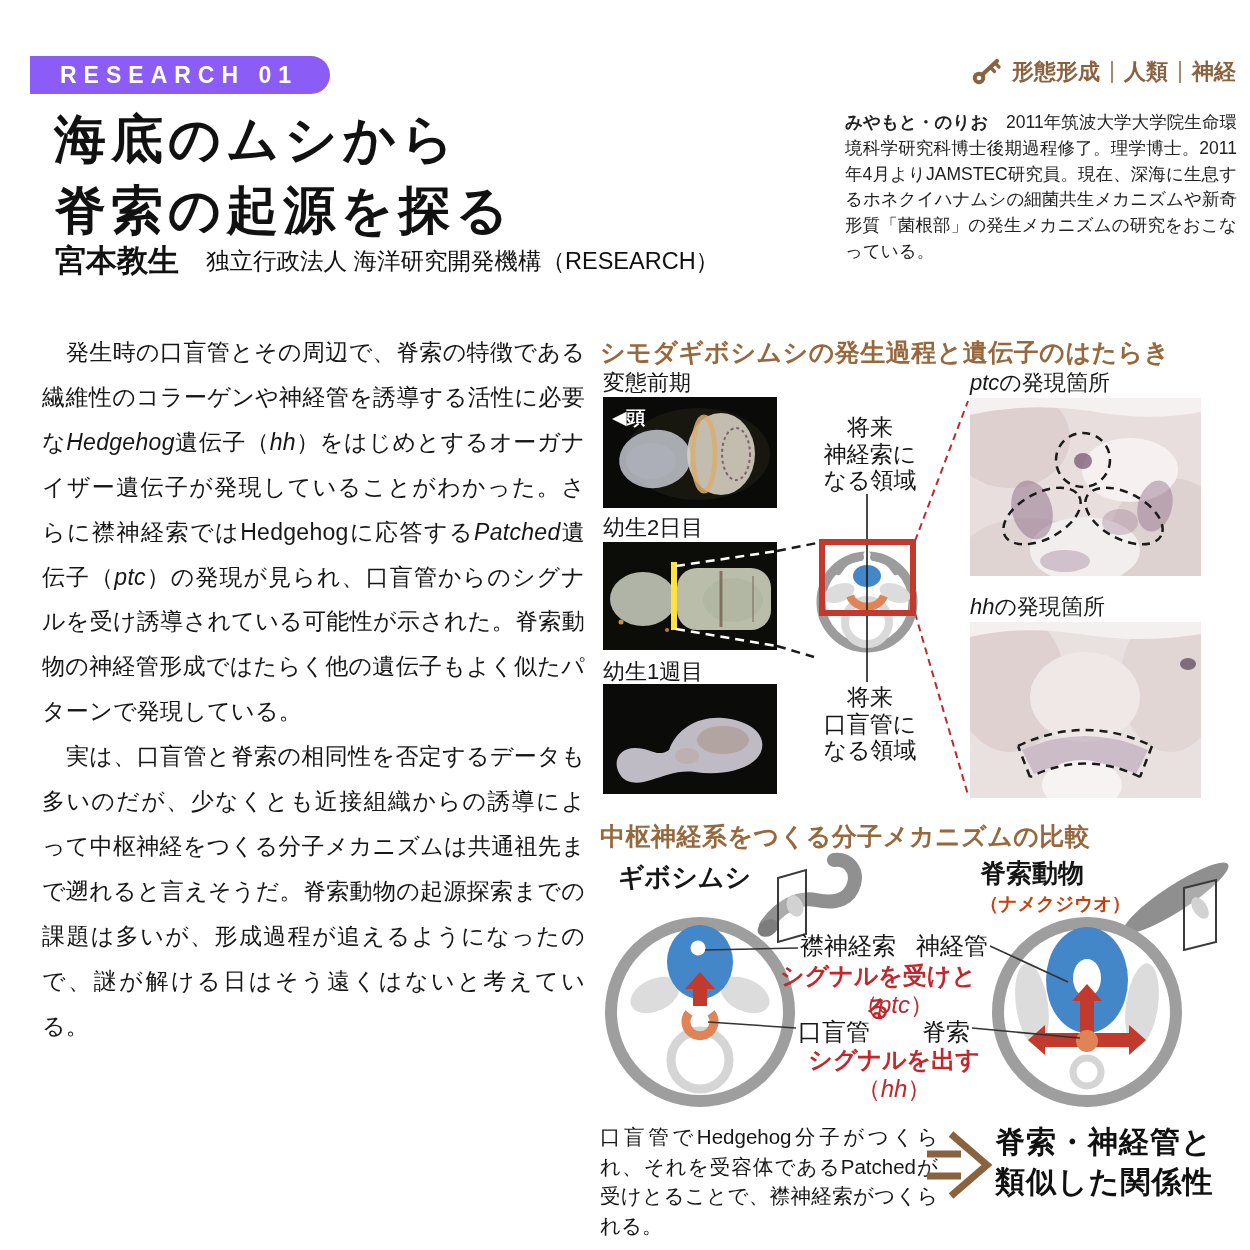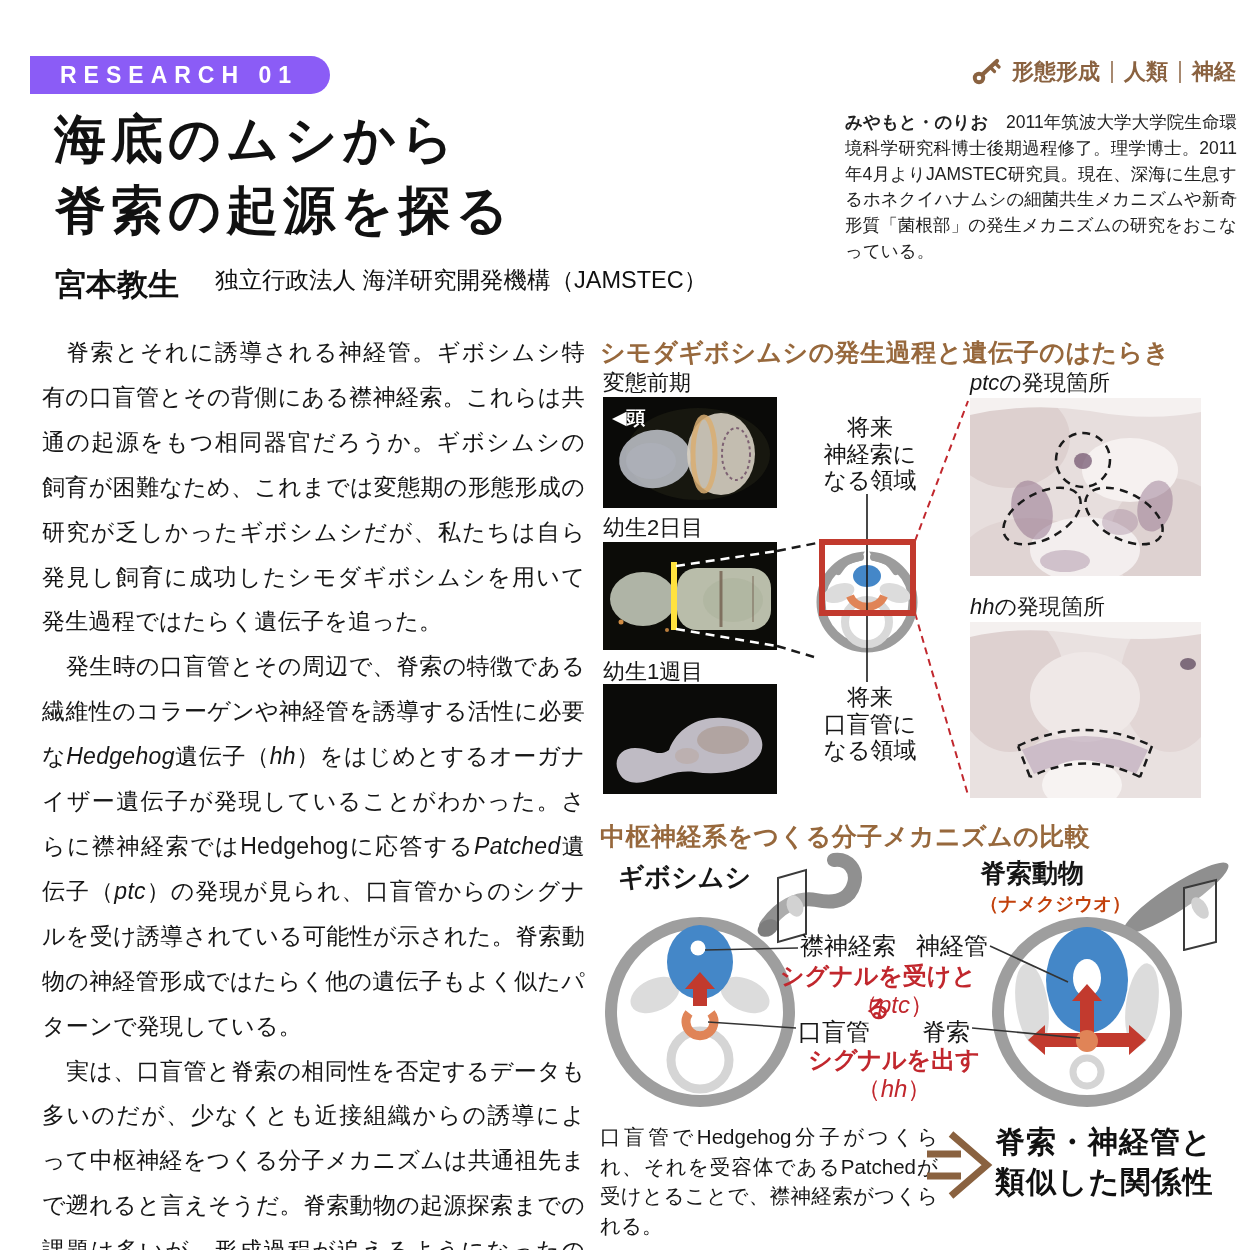--- a/index.html
+++ b/index.html
@@ -12,21 +12,21 @@
 
   
   .badge{left:30px;top:56px;width:300px;height:38px;background:#8b5cf6;
          border-radius:0 19px 19px 0;display:flex;align-items:center;}
   .badge span{color:#fff;font-weight:bold;font-size:23px;letter-spacing:7px;padding-left:30px;}
   .tags{right:14px;top:55px;height:34px;display:flex;align-items:center;gap:11px;color:#8a6240;}
   .tag{font-size:22px;font-weight:bold;color:#8a6240;}
   .tag-sep{width:2px;height:22px;background:#8a6240;opacity:.75;}
   .title{left:54px;top:104px;font-size:52px;font-weight:900;line-height:71px;
          letter-spacing:5px;color:#111;}
-  .author-row{left:55px;top:264px;display:flex;align-items:flex-start;gap:36px;}
+  .author-row{left:55px;top:240px;display:flex;align-items:center;gap:27px;}
   .author{font-size:31px;font-weight:bold;color:#111;}
   .affil{font-size:23.5px;color:#111;}
   .profile{left:845px;top:110px;width:392px;font-size:17.5px;line-height:25.8px;
            text-align:justify;color:#222;}
 
   
   .article{left:42px;top:330px;width:543px;}
   .article p{margin:0;font-size:23px;line-height:44.9px;letter-spacing:.3px;
              text-align:justify;text-indent:24px;color:#161616;}
 
@@ -73,27 +73,26 @@
     <span class="tag">人類</span>
     <span class="tag-sep"></span>
     <span class="tag">神経</span>
   </div>
 
   <div class="abs title prelines">海底のムシから
 脊索の起源を探る</div>
 
   <div class="abs author-row">
     <span class="author">宮本教生</span>
-    <span class="affil">独立行政法人 海洋研究開発機構（JAMSTEC）</span>
+    <span class="affil">独立行政法人 海洋研究開発機構（RESEARCH）</span>
   </div>
 
   <p class="abs profile" style="margin:0"><span class="bd">みやもと・のりお</span><span>　2011年筑波大学大学院生命環境科学研究科博士後期過程修了。理学博士。2011年4月よりJAMSTEC研究員。現在、深海に生息するホネクイハナムシの細菌共生メカニズムや新奇形質「菌根部」の発生メカニズムの研究をおこなっている。</span></p>
 
   <div class="abs article">
-    <p><span>脊索とそれに誘導される神経管。ギボシムシ特有の口盲管とその背側にある襟神経索。これらは共通の起源をもつ相同器官だろうか。ギボシムシの飼育が困難なため、これまでは変態期の形態形成の研究が乏しかったギボシムシだが、私たちは自ら発見し飼育に成功したシモダギボシムシを用いて発生過程ではたらく遺伝子を追った。</span></p>
     <p><span>発生時の口盲管とその周辺で、脊索の特徴である繊維性のコラーゲンや神経管を誘導する活性に必要な</span><span class="it">Hedgehog</span><span>遺伝子（</span><span class="it">hh</span><span>）をはじめとするオーガナイザー遺伝子が発現していることがわかった。さらに襟神経索ではHedgehogに応答する</span><span class="it">Patched</span><span>遺伝子（</span><span class="it">ptc</span><span>）の発現が見られ、口盲管からのシグナルを受け誘導されている可能性が示された。脊索動物の神経管形成ではたらく他の遺伝子もよく似たパターンで発現している。</span></p>
     <p><span>実は、口盲管と脊索の相同性を否定するデータも多いのだが、少なくとも近接組織からの誘導によって中枢神経をつくる分子メカニズムは共通祖先まで遡れると言えそうだ。脊索動物の起源探索までの課題は多いが、形成過程が追えるようになったので、謎が解ける日はそう遠くはないと考えている。</span></p>
   </div>
 
   <div class="abs fig-heading" style="left:600px;top:336px;">シモダギボシムシの発生過程と遺伝子のはたらき</div>
 
   <div class="abs ph-label" style="left:603px;top:368px;">変態前期</div>
   <div class="abs photo" style="left:603px;top:397px;width:174px;height:111px;">
     <svg width="174" height="111" viewBox="0 0 174 111">
       <rect width="174" height="111" fill="#0a0a08"></rect>

